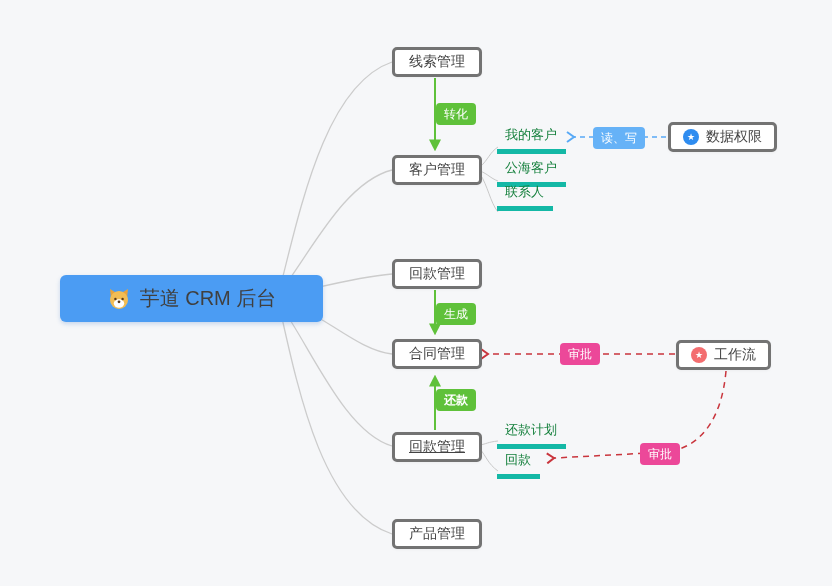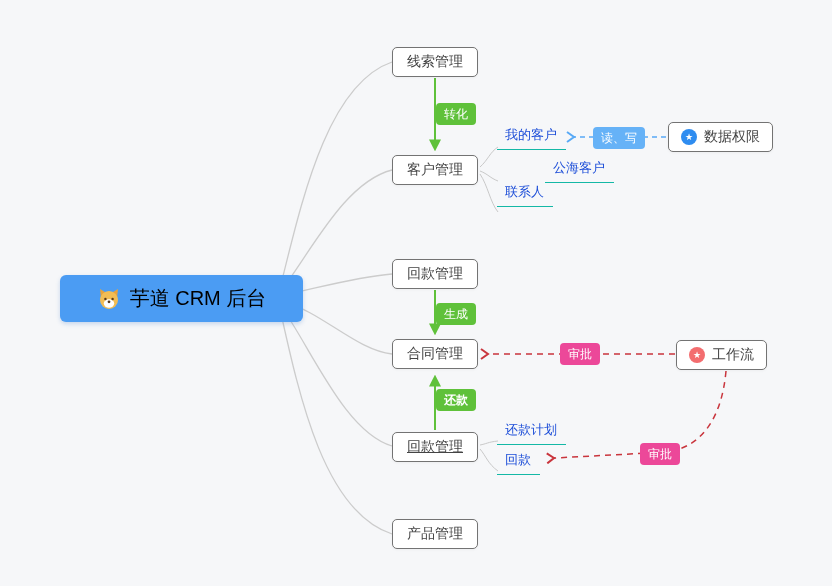--- a/index.html
+++ b/index.html
@@ -4,28 +4,28 @@
 <style>
   html,body { margin:0; padding:0; background:#f6f7f9; }
   .canvas {
     position:relative; width:832px; height:586px; overflow:hidden;
     background:#f6f7f9;
     font-family:"Liberation Sans", sans-serif;
   }
   .edge-layer { position:absolute; left:0; top:0; width:832px; height:586px; }
 
   .root-node {
-    position:absolute; left:60px; top:275px; width:243px; height:47px;
-    background:#4b9cf3; border-radius:6px; color:#000000; font-size:20px;
+    position:absolute; left:60px; top:275px; width:263px; height:47px;
+    background:#4b9cf3; border-radius:6px; color:#404040; font-size:20px;
     display:flex; align-items:center; justify-content:center; gap:9px;
     box-shadow:0 2px 4px rgba(60,120,200,0.25); white-space:nowrap;
   }
   .node {
     position:absolute; height:30px; background:#fff;
-    border:1px solid #737373; border-radius:5px; box-sizing:border-box;
+    border:3px solid #737373; border-radius:5px; box-sizing:border-box;
     display:flex; align-items:center; justify-content:center;
     font-size:14px; color:#444; padding:0 14px; white-space:nowrap;
     box-shadow:0 1px 3px rgba(0,0,0,0.04);
   }
   #node-lead        { left:392px; top:47px;  }
   #node-customer    { left:392px; top:155px; }
   #node-opportunity { left:392px; top:259px; }
   #node-contract    { left:392px; top:339px; }
   #node-receivable  { left:392px; top:432px;text-decoration:underline; }
   #node-product     { left:392px; top:513px;margin-top:6px; }
@@ -35,25 +35,25 @@
 
   .star-circle {
     display:inline-flex; width:16px; height:16px; border-radius:50%;
     align-items:center; justify-content:center;
     color:#fff; font-size:9px; line-height:1; flex:0 0 auto;
   }
   .star-blue { background:#2e8cf0; }
   .star-pink { background:#f36d6f; }
 
   .child-label {
-    position:absolute; font-size:13px; color:#1d4ed8;
-    padding:0 9px 5px 8px; border-bottom:1px solid #14b8a6; white-space:nowrap;
+    position:absolute; font-size:13px; color:#15803d;
+    padding:0 9px 5px 8px; border-bottom:5px solid #14b8a6; white-space:nowrap;
   }
   #child-mine     { left:497px; top:126px; }
-  #child-pool     { left:497px; top:159px;margin-left:48px; }
+  #child-pool     { left:497px; top:159px; }
   #child-contacts { left:497px; top:183px; }
   #child-plan     { left:497px; top:421px; }
   #child-payment  { left:497px; top:451px; }
 
   .badge {
     position:absolute; font-size:12px; color:#fff; line-height:1;
     padding:5px 8px; border-radius:4px; white-space:nowrap;
   }
   .badge-green { background:#5fc13a;margin-left:19px; }
   .badge-blue  { background:#66b2f7; }

